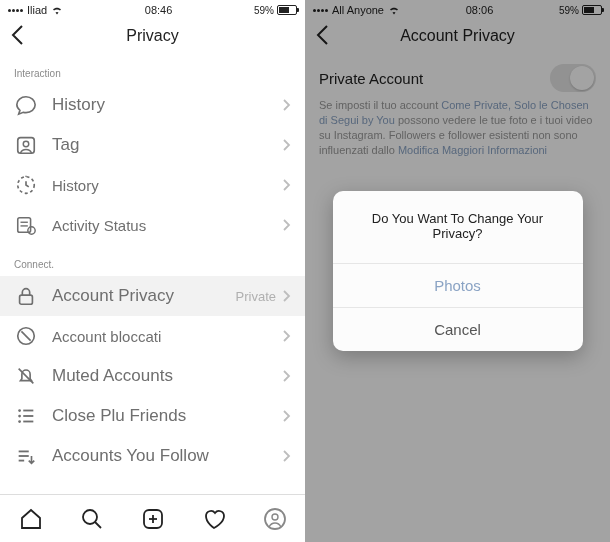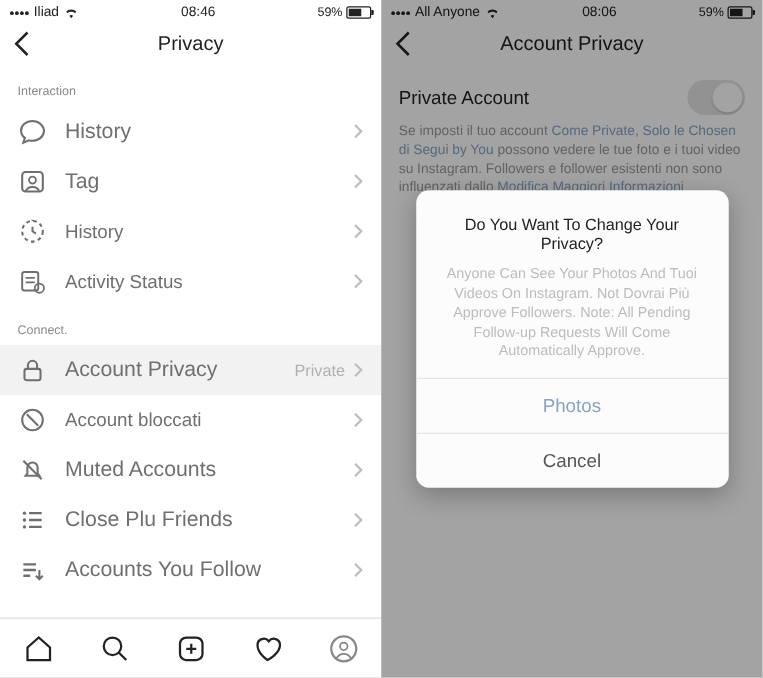--- a/index.html
+++ b/index.html
@@ -311,20 +311,19 @@
     </div>
     <div class="private-desc">
       <span>Se imposti il tuo account </span><span class="lnk">Come Private, Solo le Chosen di Segui by You</span><span> possono vedere le tue foto e i tuoi video su Instagram. Followers e follower esistenti non sono influenzati dallo </span><span class="lnk">Modifica Maggiori Informazioni</span>
     </div>
 
     <div class="overlay"></div>
 
     <div class="dialog">
       <div class="dialog-body">
         <div class="dialog-title">Do You Want To Change Your Privacy?</div>
-        <div class="dialog-msg">Anyone Can See Your Photos And Tuoi Videos On Instagram. Not Dovrai Più Approve Followers. Note: All Pending Follow-up Requests Will Come Automatically Approve.</div>
       </div>
       <div class="dialog-btn btn-change">Photos</div>
       <div class="dialog-btn btn-cancel">Cancel</div>
     </div>
   </div>
 
 </div>
 
 </body></html>

